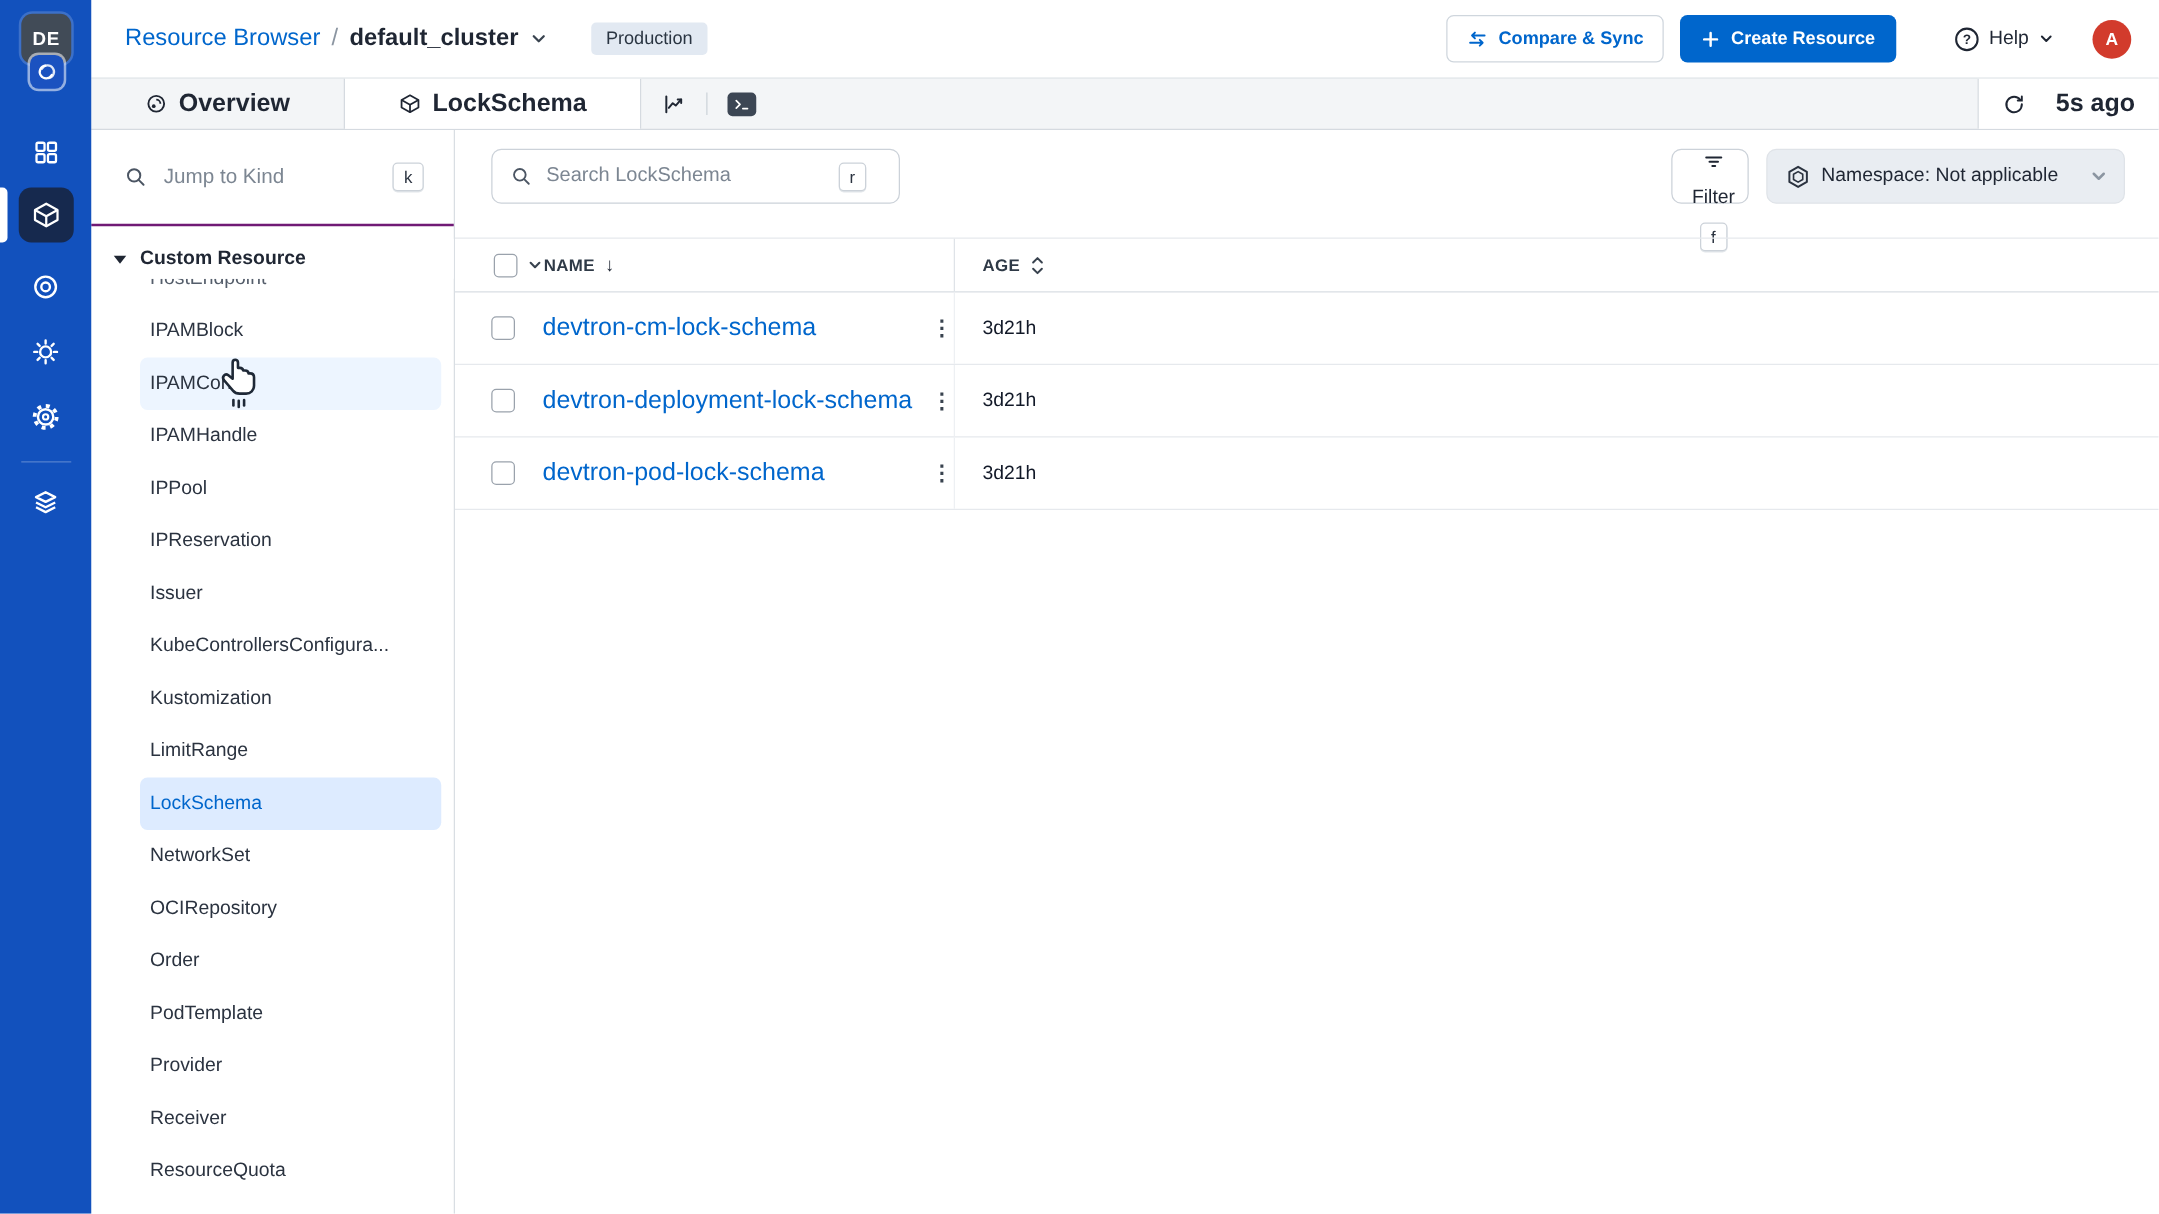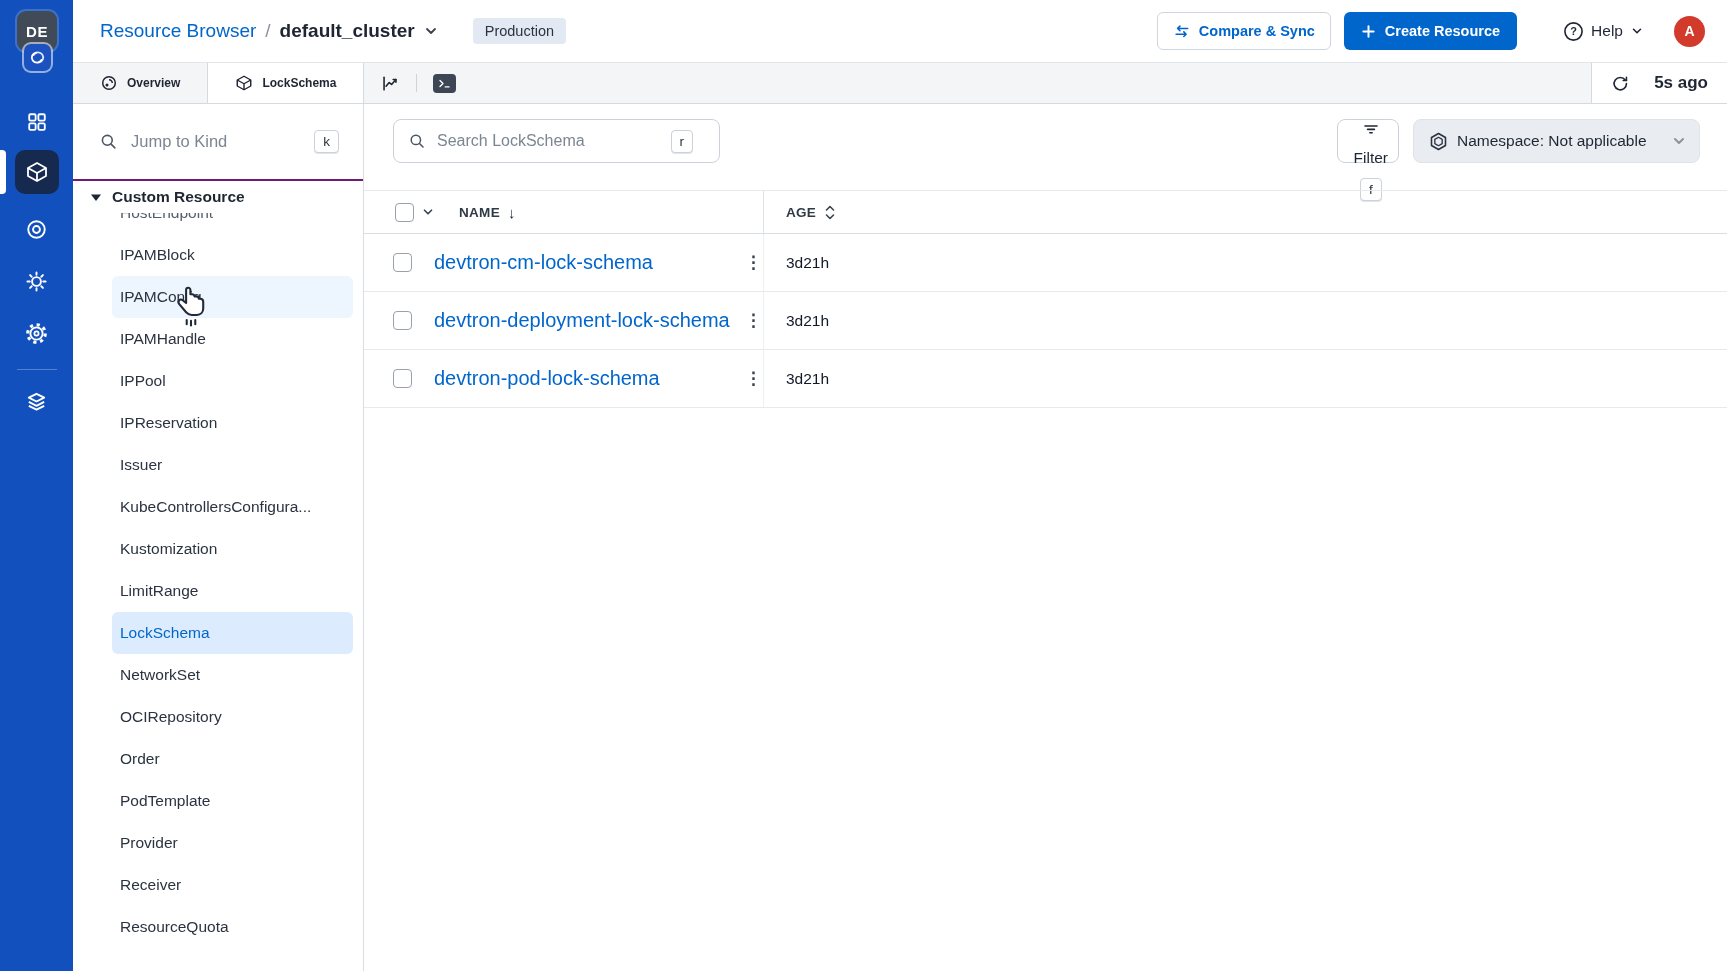--- a/index.html
+++ b/index.html
@@ -39,41 +39,41 @@
                  font-weight:700; font-size:14.5px; border-radius:6px; height:38px; padding:0 17px;
                  margin-left:13px; cursor:pointer; font-family:inherit; }
   .help { display:flex; align-items:center; gap:7px; margin-left:46px; color:#1f2633; font-size:15.5px; cursor:pointer; }
   .avatar { width:31px; height:31px; border-radius:50%; background:#d23b2c; color:#fff; font-weight:700;
             font-size:14px; display:flex; align-items:center; justify-content:center; margin-left:30px;
             margin-right:22px; cursor:pointer; }
 
   
   .tabbar { position:absolute; left:73px; right:0; top:62px; height:42px; background:#f3f5f7;
             border-top:1px solid #e2e6ea; border-bottom:1px solid #d5dae0; display:flex; align-items:stretch; }
-  .tab { display:flex; align-items:center; gap:9px; padding:0 27px; font-size:12px; font-weight:600;
+  .tab { display:flex; align-items:center; gap:9px; padding:0 43px; font-size:20px; font-weight:600;
          color:#1f2633; border-right:1px solid #d5dae0; cursor:pointer; }
   .tab.active { background:#fff; }
   .tab-tool { display:flex; align-items:center; padding:0 16px; cursor:pointer; color:#1f2633; }
   .tab-vdiv { width:1px; height:18px; background:#cdd3da; align-self:center; }
   .term-box { width:23px; height:19px; background:#3c4654; border-radius:4px; display:flex;
               align-items:center; justify-content:center; }
   .refresh-seg { margin-left:auto; display:flex; align-items:center; gap:26px; padding:0 19px;
-                 background:#fff; border-left:1px solid #d5dae0; font-size:17px; font-weight:700;
+                 background:#fff; border-left:1px solid #d5dae0; font-size:20px; font-weight:700;
                  color:#1f2633; cursor:pointer; }
 
   
   .kindpanel { position:absolute; left:73px; top:104px; width:291px; bottom:0; background:#fff;
                border-right:1px solid #d9dee3; z-index:5; }
   .jump-row { display:flex; align-items:center; height:77px; padding:0 24px 0 26px; gap:13px;
               border-bottom:2px solid #701a75; }
   .jump-row input { border:none; outline:none; flex:1; font-size:16.5px; font-family:inherit; color:#2b3340; min-width:0; }
   .jump-row input::placeholder { color:#7c8692; }
   .kbd { border:1px solid #ccd2d9; border-radius:4px; background:#fff; padding:2px 8px; font-size:13.5px;
          color:#2b3340; box-shadow:0 1px 0 #e2e6ea; line-height:17px; }
-  .group-row { height:32px; display:flex; align-items:center; gap:10px; padding-left:17px;
+  .group-row { margin-top:10px; height:32px; display:flex; align-items:center; gap:10px; padding-left:17px;
                font-size:15.5px; font-weight:700; color:#1f2633; position:relative; z-index:2; background:#fff; cursor:pointer; }
   .clipped-item { height:13px; overflow:hidden; position:relative; margin-left:47px; font-size:15.5px; color:#555e6b; }
   .clipped-item span { position:absolute; top:-9px; left:0; white-space:nowrap; }
   .kind-list { margin:8px 10px 0 39px; font-size:15.5px; color:#2b3340; }
   .kind-item { height:42px; line-height:42px; padding-left:8px; border-radius:6px; white-space:nowrap;
                overflow:hidden; text-overflow:ellipsis; cursor:pointer; }
   .kind-item.hovered { background:#edf5ff; }
   .kind-item.selected { background:#ddebff; color:#0066cc; }
   .cursor-hand { position:absolute; left:97px; top:180px; z-index:8; pointer-events:none; }
 
@@ -91,21 +91,21 @@
                font-size:15.5px; color:#1f2633; cursor:pointer; }
   .ns-label { flex:1; white-space:nowrap; overflow:hidden; }
 
   .thead { position:absolute; top:86px; left:0; right:0; height:44px; border-top:1px solid #e6e9ed;
            border-bottom:1px solid #d9dee3; display:flex; align-items:center; font-size:13.5px;
            font-weight:700; color:#2f3a47; letter-spacing:.3px; }
   .checkbox { width:19px; height:19px; border:1.6px solid #9aa2ac; border-radius:4px; background:#fff;
               flex:none; cursor:pointer; }
   .thead .checkbox { margin-left:31px; }
   .head-chev { margin-left:7px; color:#39434f; display:flex; cursor:pointer; }
-  .head-name { margin-left:24px; }
+  .head-name { }
   .sort-down { margin-left:8px; font-size:15px; color:#1f2633; }
   .age-col { position:absolute; left:399px; top:0; bottom:0; display:flex; align-items:center;
              padding-left:22px; border-left:1px solid #dfe3e8; right:0; }
   .age-sort { margin-left:8px; display:flex; }
 
   .rows { position:absolute; top:130px; left:0; right:0; }
   .row { position:relative; height:58px; border-bottom:1px solid #e6e9ed; display:flex; align-items:center; }
   .row .checkbox { margin-left:29px; }
   .row-link { margin-left:22px; color:#0066cc; font-size:20px; cursor:pointer; }
   .kebab { position:absolute; left:381px; top:0; bottom:0; display:flex; align-items:center;

